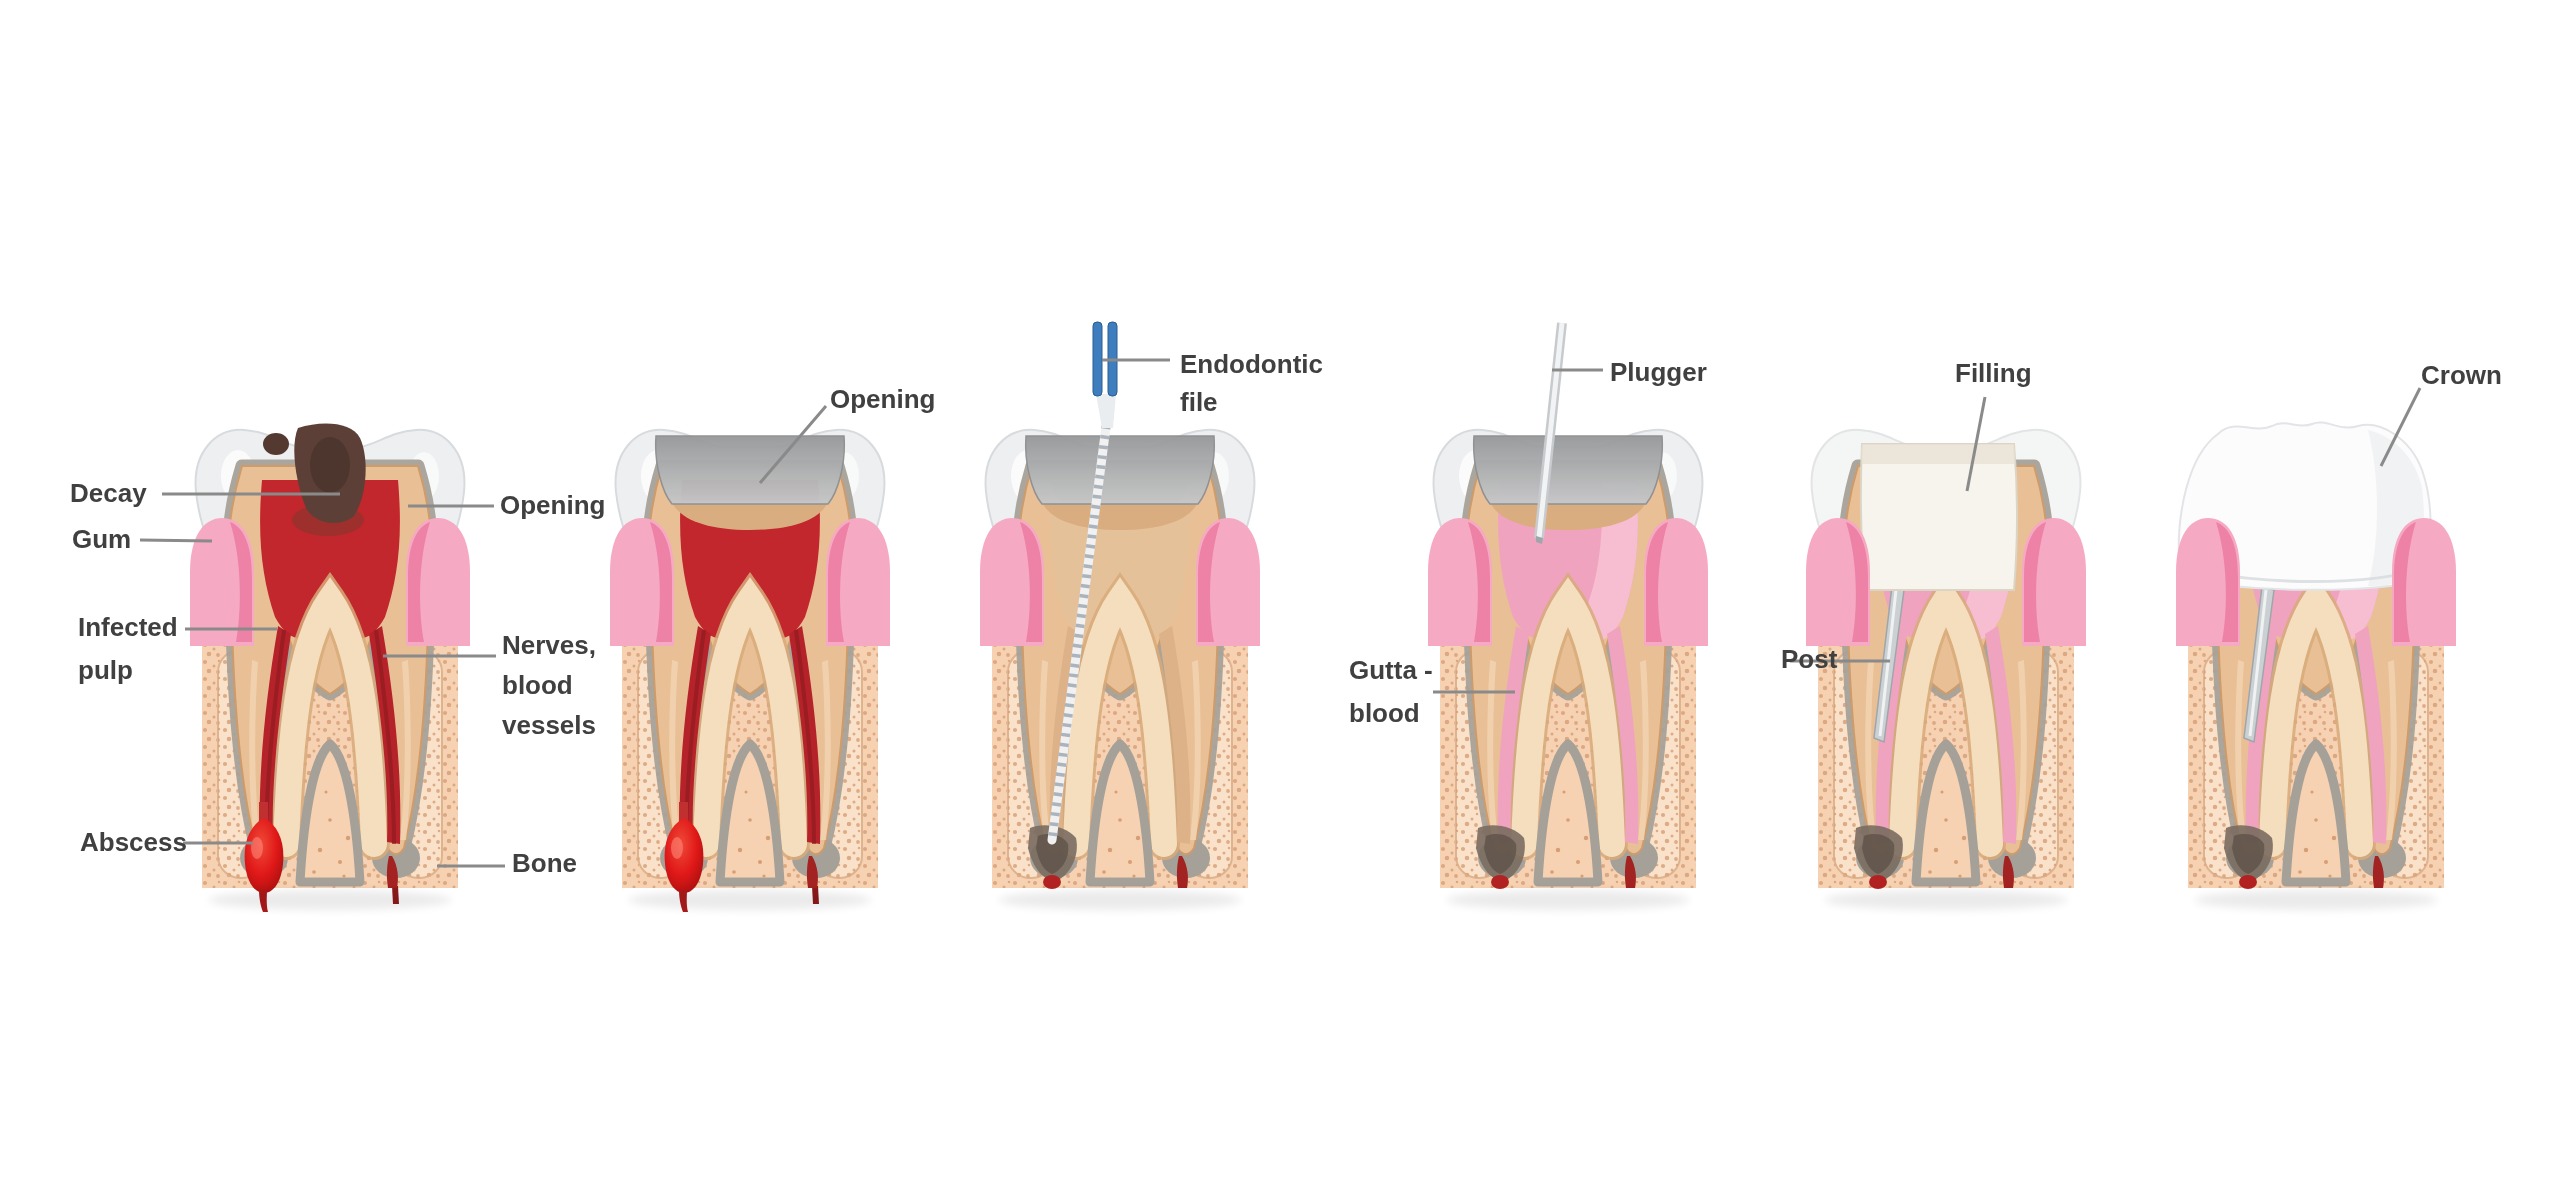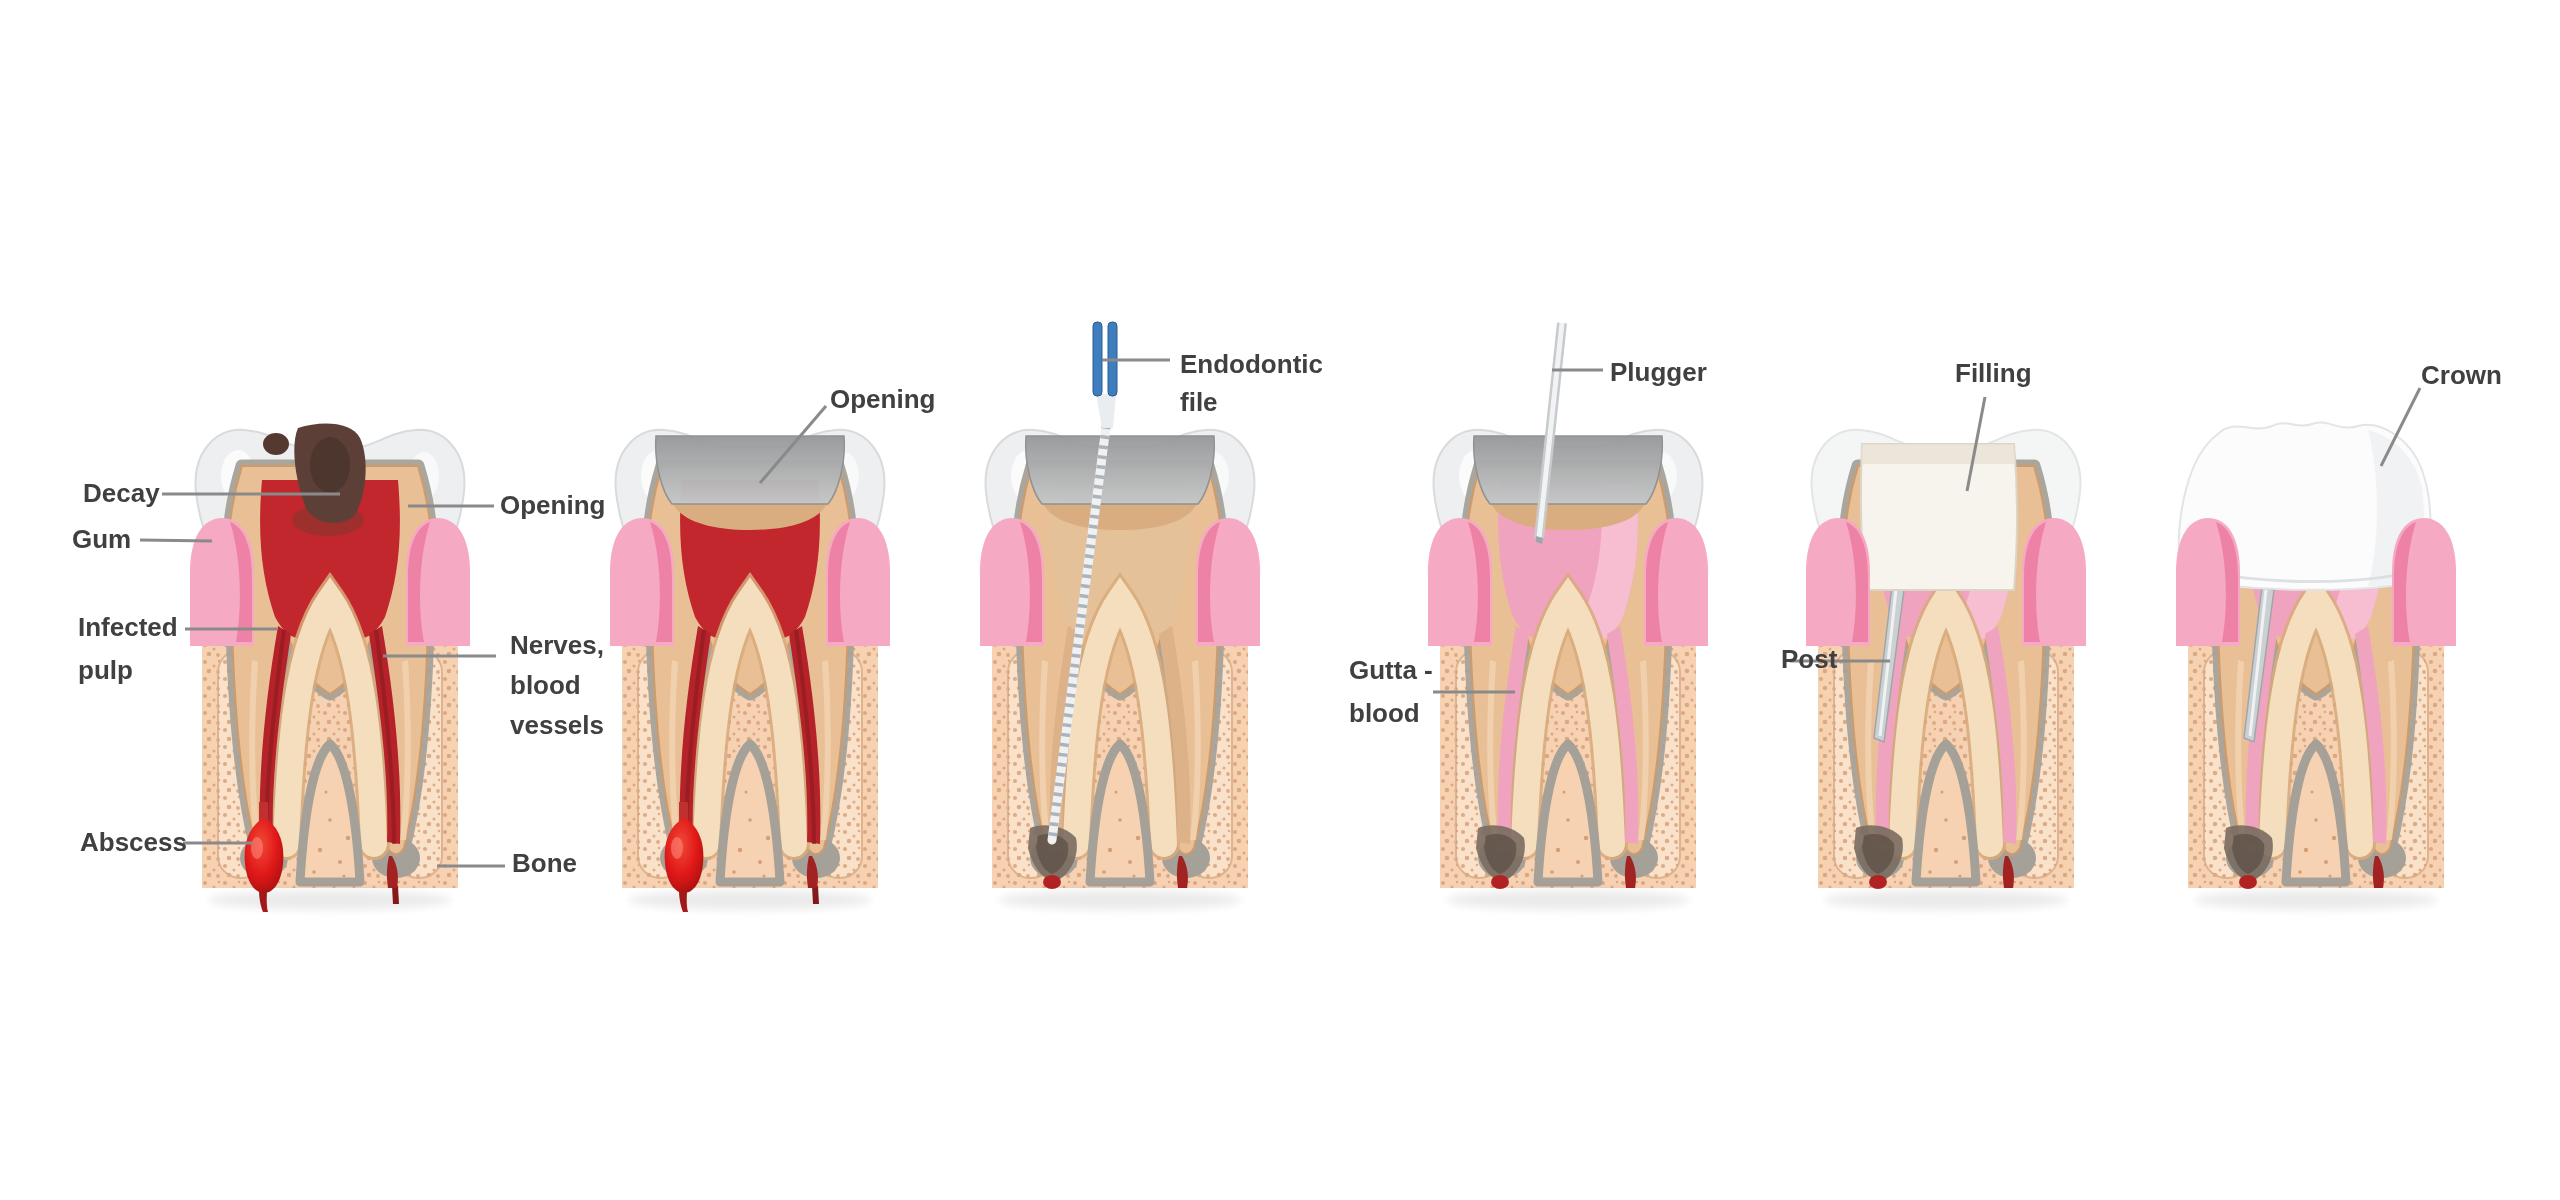--- a/index.html
+++ b/index.html
@@ -404,37 +404,37 @@
         <line x1="826" y1="406" x2="760" y2="483"></line>
         <line x1="1102" y1="360" x2="1170" y2="360"></line>
         <line x1="1552" y1="370" x2="1603" y2="370"></line>
         <line x1="1433" y1="692" x2="1515" y2="692"></line>
         <line x1="1790" y1="661" x2="1890" y2="661"></line>
         <line x1="1985" y1="397" x2="1967" y2="491"></line>
         <line x1="2420" y1="388" x2="2381" y2="466"></line>
       </g>
     </svg>
 
-  <div class="lbl" style="left:83px;top:478px;">
+  <div class="lbl" style="left:70px;top:478px;">
       <span>Decay</span>
     </div>
   <div class="lbl" style="left:72px;top:524px;">
       <span>Gum</span>
     </div>
   <div class="lbl" style="left:78px;top:606px;line-height:43px;">
     <span>Infected</span>
       <span>pulp</span>
   </div>
   <div class="lbl" style="left:80px;top:827px;">
       <span>Abscess</span>
     </div>
   <div class="lbl" style="left:500px;top:490px;">
       <span>Opening</span>
     </div>
-  <div class="lbl" style="left:502px;top:625px;line-height:40px;margin-left:8px;">
+  <div class="lbl" style="left:502px;top:625px;line-height:40px;">
     <span>Nerves,</span>
       <span>blood</span>
       <span>vessels</span>
   </div>
   <div class="lbl" style="left:512px;top:848px;">
       <span>Bone</span>
     </div>
   <div class="lbl" style="left:830px;top:384px;">
       <span>Opening</span>
     </div>

